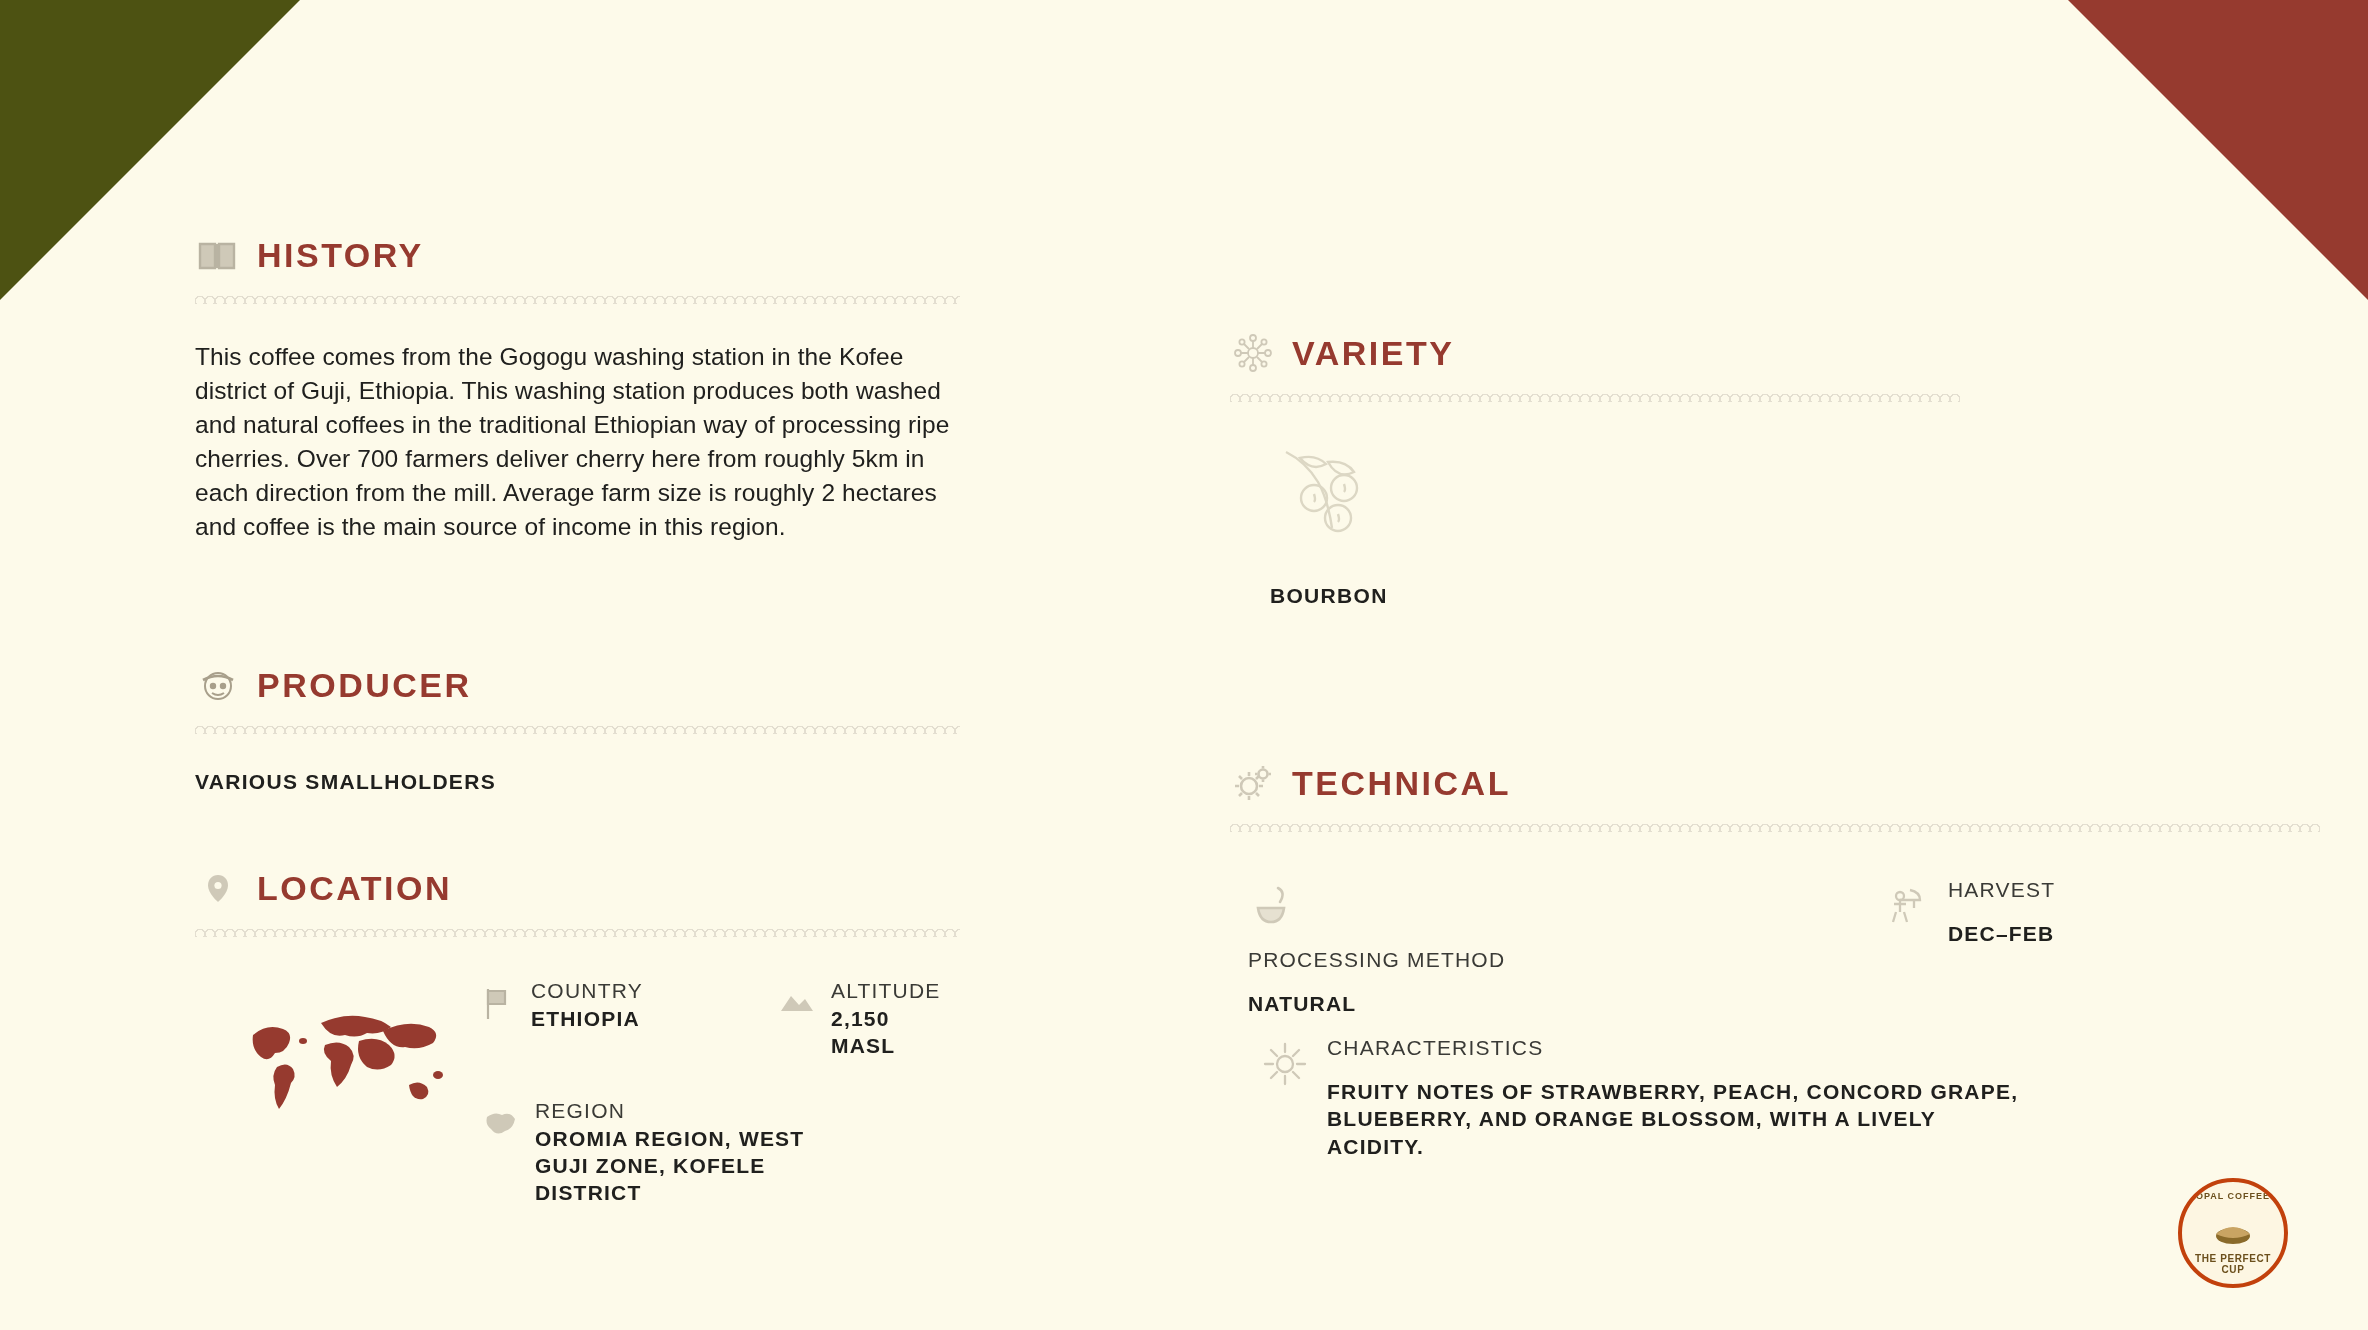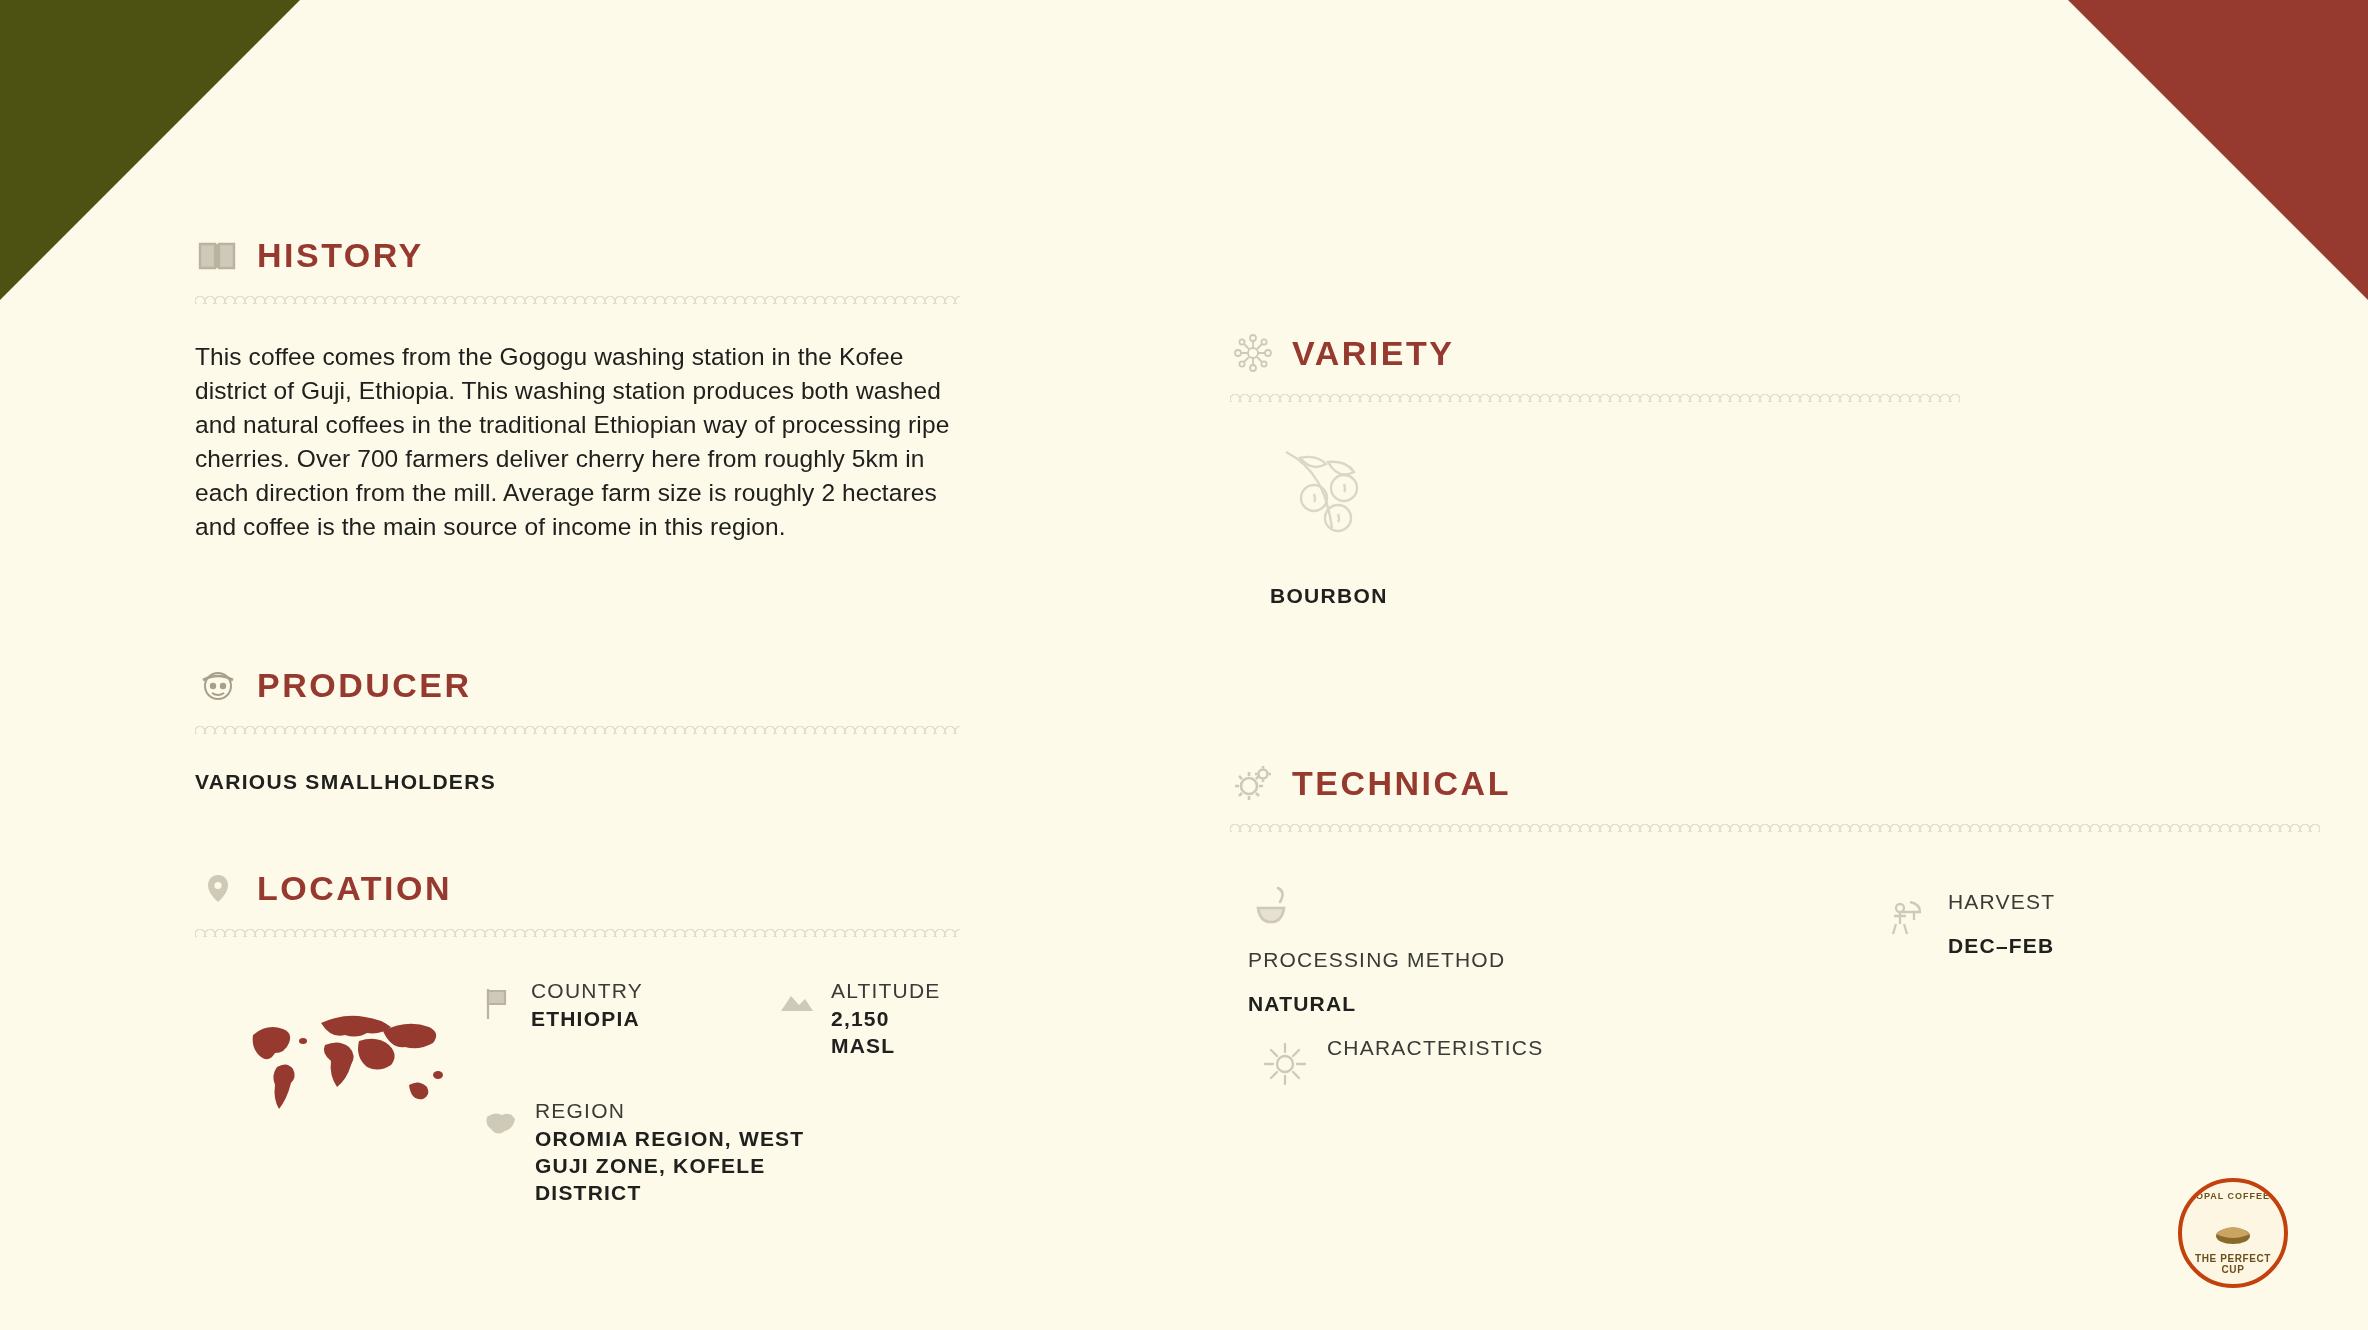--- a/index.html
+++ b/index.html
@@ -107,21 +107,21 @@
 
   #technical { left: 1230px; top: 760px; width: 1090px; }
   #technical .wavy { width: 1090px; }
 
   .tech-grid { position: relative; margin-top: 46px; width: 1090px; height: 260px; }
   .tech-item { position: absolute; display: flex; gap: 16px; align-items: flex-start; }
   .tech-item .ico { width: 52px; height: 52px; flex: 0 0 52px; margin-top: 2px; }
   .tech-item .txt .k { font-size: 21px; letter-spacing: 1.2px; color: #3a3a36; }
   .tech-item .txt .v { font-size: 21px; font-weight: 700; letter-spacing: 1.2px; color: #20201e; margin-top: 18px; line-height: 1.3; }
   #t-process { left: 18px; top: 0px; flex-direction: column; }
-  #t-harvest { left: 650px; top: 12px; }
+  #t-harvest { left: 650px; top: 0px; }
   #t-char    { left: 29px; top: 158px; }
 
   
   .logo {
     position: absolute;
     right: 80px;
     bottom: 42px;
     width: 110px;
     height: 110px;
   }
@@ -360,20 +360,21 @@
         <span class="ico">
           <svg viewBox="0 0 52 52" width="52" height="52">
             <g stroke="#cfc9b8" stroke-width="2.3" fill="none" stroke-linecap="round">
               <circle cx="26" cy="26" r="8"></circle>
               <path d="M26 6 v8 M26 38 v8 M6 26 h8 M38 26 h8 M12 12 l6 6 M34 34 l6 6 M12 40 l6 -6 M34 18 l6 -6"></path>
             </g>
           </svg>
         </span>
         <span class="txt">
           <span class="k" style="display:block">CHARACTERISTICS</span>
+          <span class="v" style="display:block;max-width:700px">FRUITY NOTES OF STRAWBERRY, PEACH, CONCORD GRAPE, BLUEBERRY, AND ORANGE BLOSSOM, WITH A LIVELY ACIDITY.</span>
         </span>
       </div>
 
     </div>
   </div>
 
   <div class="logo">
     <div class="logo-circle">
       <div class="logo-top">OPAL COFFEE</div>
       <span class="logo-mid">

